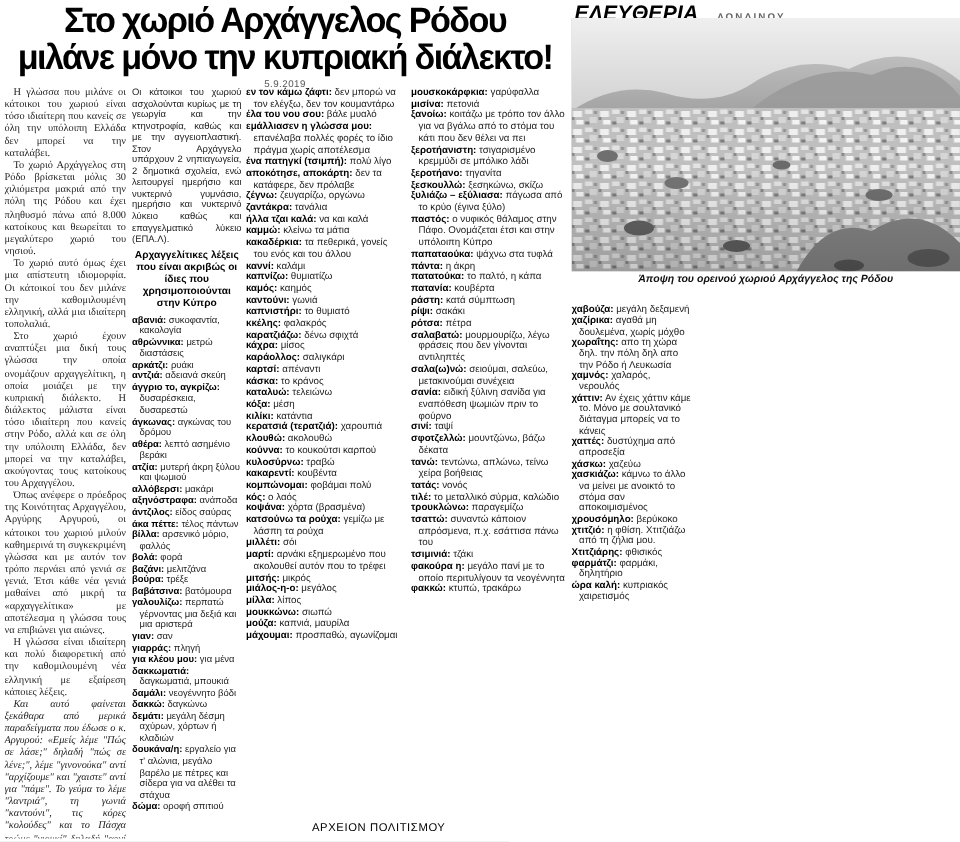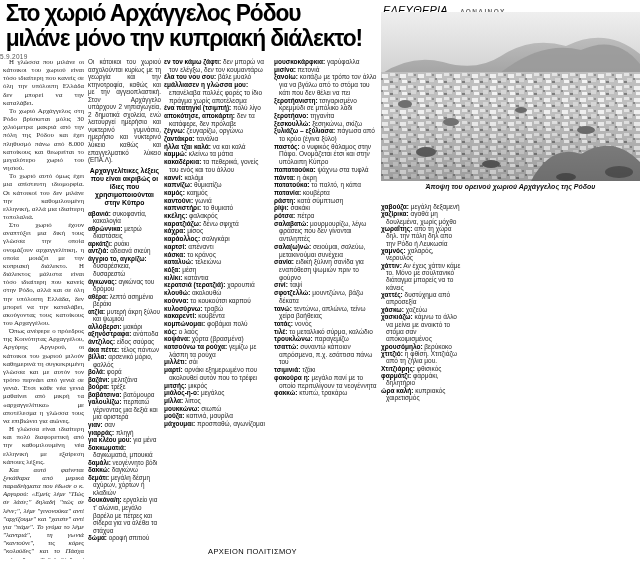--- a/index.html
+++ b/index.html
@@ -1,25 +1,25 @@
 <!DOCTYPE html>
 <html lang="el"><head>
 <meta charset="utf-8">
 <style>
   html,body{margin:0;padding:0;background:#e9e9e9;}
   .page{position:relative;width:640px;height:561px;background:#ffffff;overflow:hidden;
         font-family:"Liberation Sans",sans-serif;color:#1c1c1c;}
   
-  .titlebox{position:absolute;left:0;top:1px;width:380px;}
+  .titlebox{position:absolute;left:0;top:1px;width:380px;text-align:center;}
   .tline{font-weight:700;font-size:23.5px;line-height:25px;letter-spacing:-1.1px;color:#000;
          white-space:nowrap;transform:scaleX(.97);transform-origin:50% 50%;}
   .date{font-size:6.5px;color:#555;margin-top:2px;letter-spacing:.3px;}
   
   .masthead{position:absolute;left:383px;top:0;width:255px;height:11px;white-space:nowrap;}
-  .brand{font-style:italic;font-weight:400;font-size:11px;color:#000;letter-spacing:.2px;border-bottom:1px solid #aaa;padding-right:4px;}
+  .brand{font-style:italic;font-weight:700;font-size:14px;color:#000;letter-spacing:.2px;border-bottom:1px solid #aaa;padding-right:4px;}
   .city{font-size:6.5px;color:#666;margin-left:4px;letter-spacing:1.4px;font-weight:600;}
   
   .photo{position:absolute;left:381px;top:12px;width:259px;height:169px;overflow:hidden;background:#cfcfcf;}
   .caption{position:absolute;left:381px;top:183px;width:259px;text-align:center;
            font-size:7px;font-weight:700;font-style:italic;color:#111;}
   
   .col{position:absolute;top:58px;overflow:hidden;}
   .col1{left:3px;width:81px;height:501px;font-family:"Liberation Serif",serif;
         font-size:6.9px;line-height:8.15px;text-align:justify;}
   .col1 p{margin:0;text-indent:6px;}

